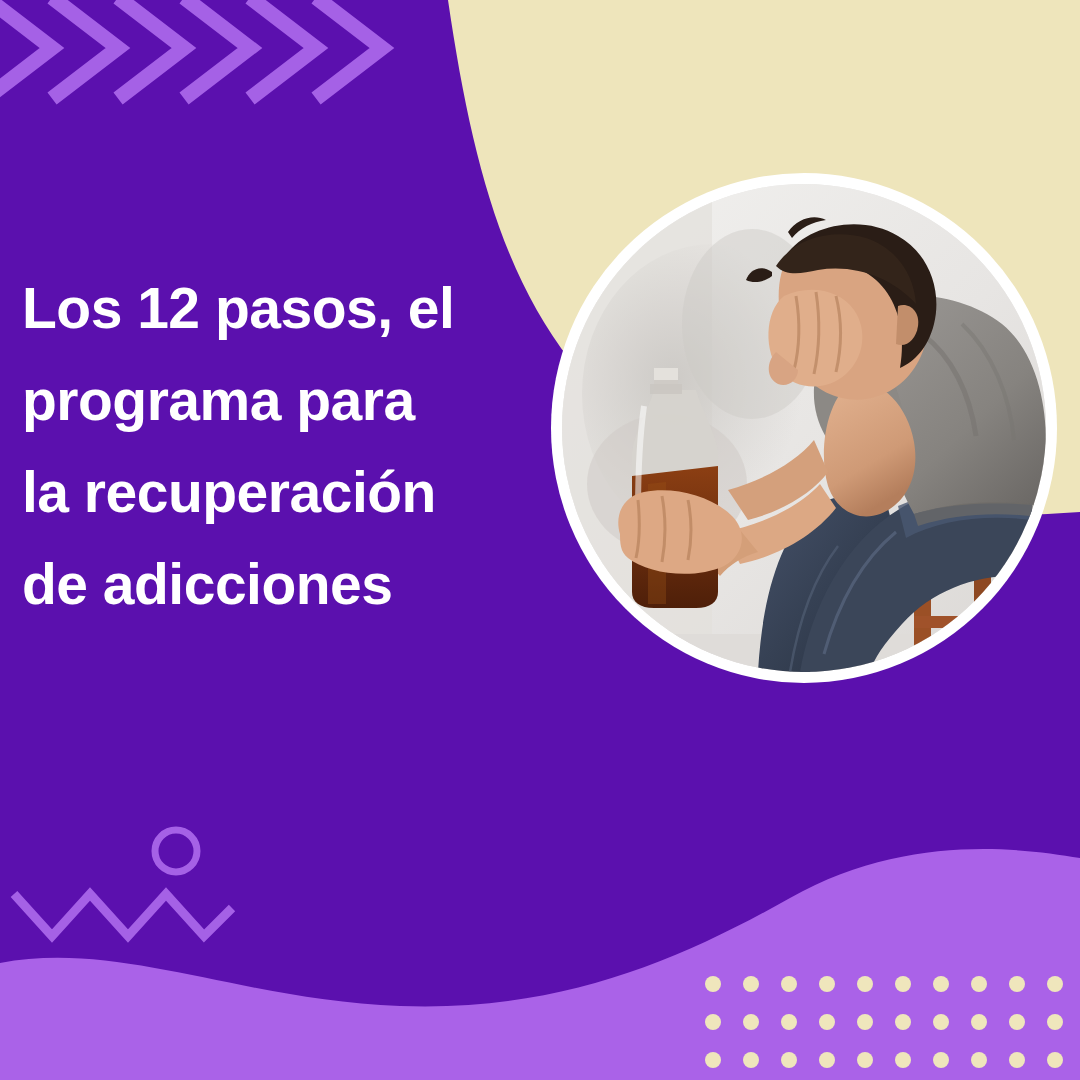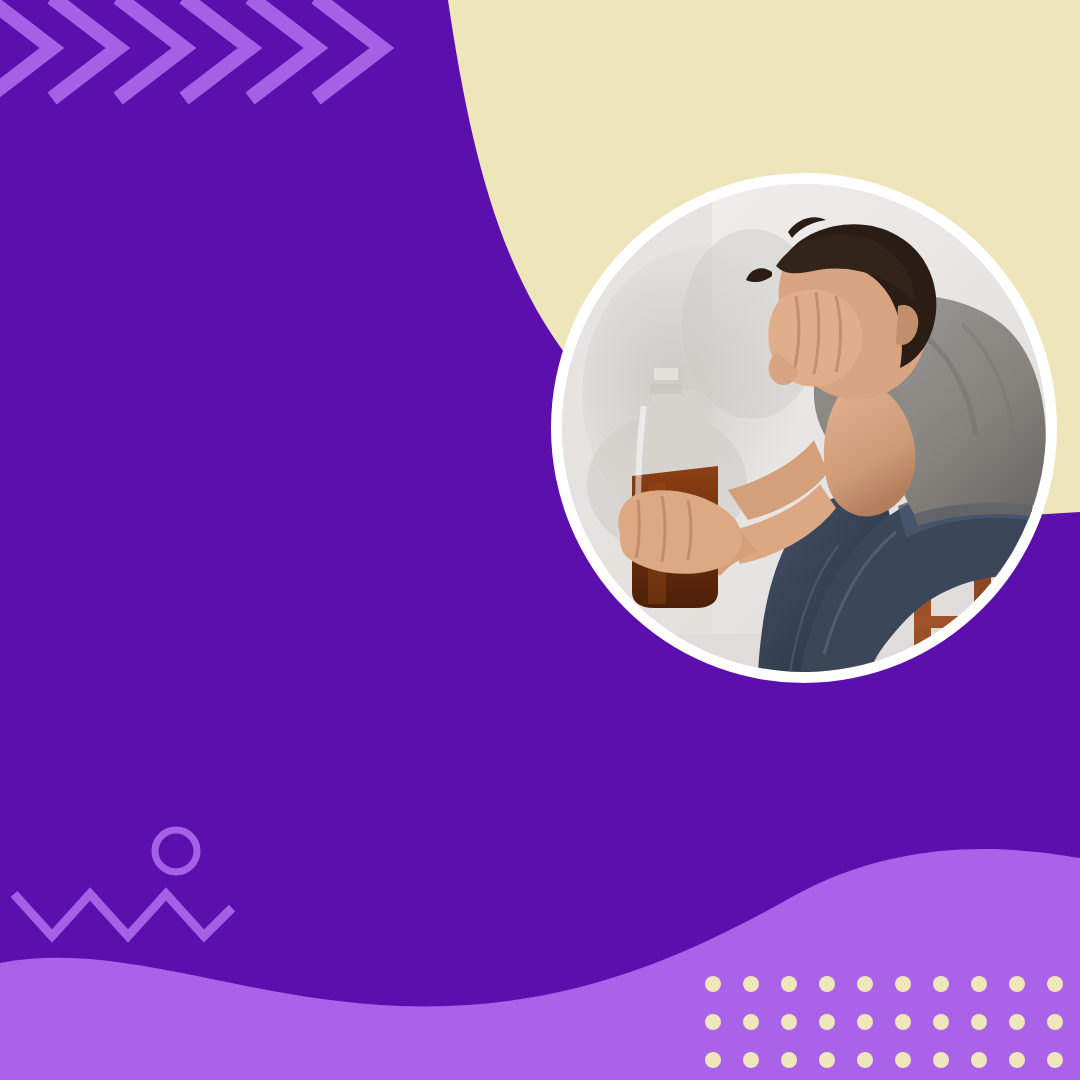--- a/index.html
+++ b/index.html
@@ -122,20 +122,24 @@
       <circle cx="827" cy="1060" r="8"></circle>
       <circle cx="865" cy="1060" r="8"></circle>
       <circle cx="903" cy="1060" r="8"></circle>
       <circle cx="941" cy="1060" r="8"></circle>
       <circle cx="979" cy="1060" r="8"></circle>
       <circle cx="1017" cy="1060" r="8"></circle>
       <circle cx="1055" cy="1060" r="8"></circle>
     </g>
   </svg>
 
+  <h1 class="headline">Los 12 pasos, el
+programa para
+la recuperación
+de adicciones</h1>
 
   <div class="photo-circle">
     <div class="photo-inner">
       <svg class="photo-svg" viewBox="0 0 484 488" xmlns="http://www.w3.org/2000/svg">
         <defs>
           <linearGradient id="wallg" x1="0" y1="0" x2="1" y2="1">
             <stop offset="0%" stop-color="#F2F1EF"></stop>
             <stop offset="55%" stop-color="#E7E5E3"></stop>
             <stop offset="100%" stop-color="#DAD7D4"></stop>
           </linearGradient>

